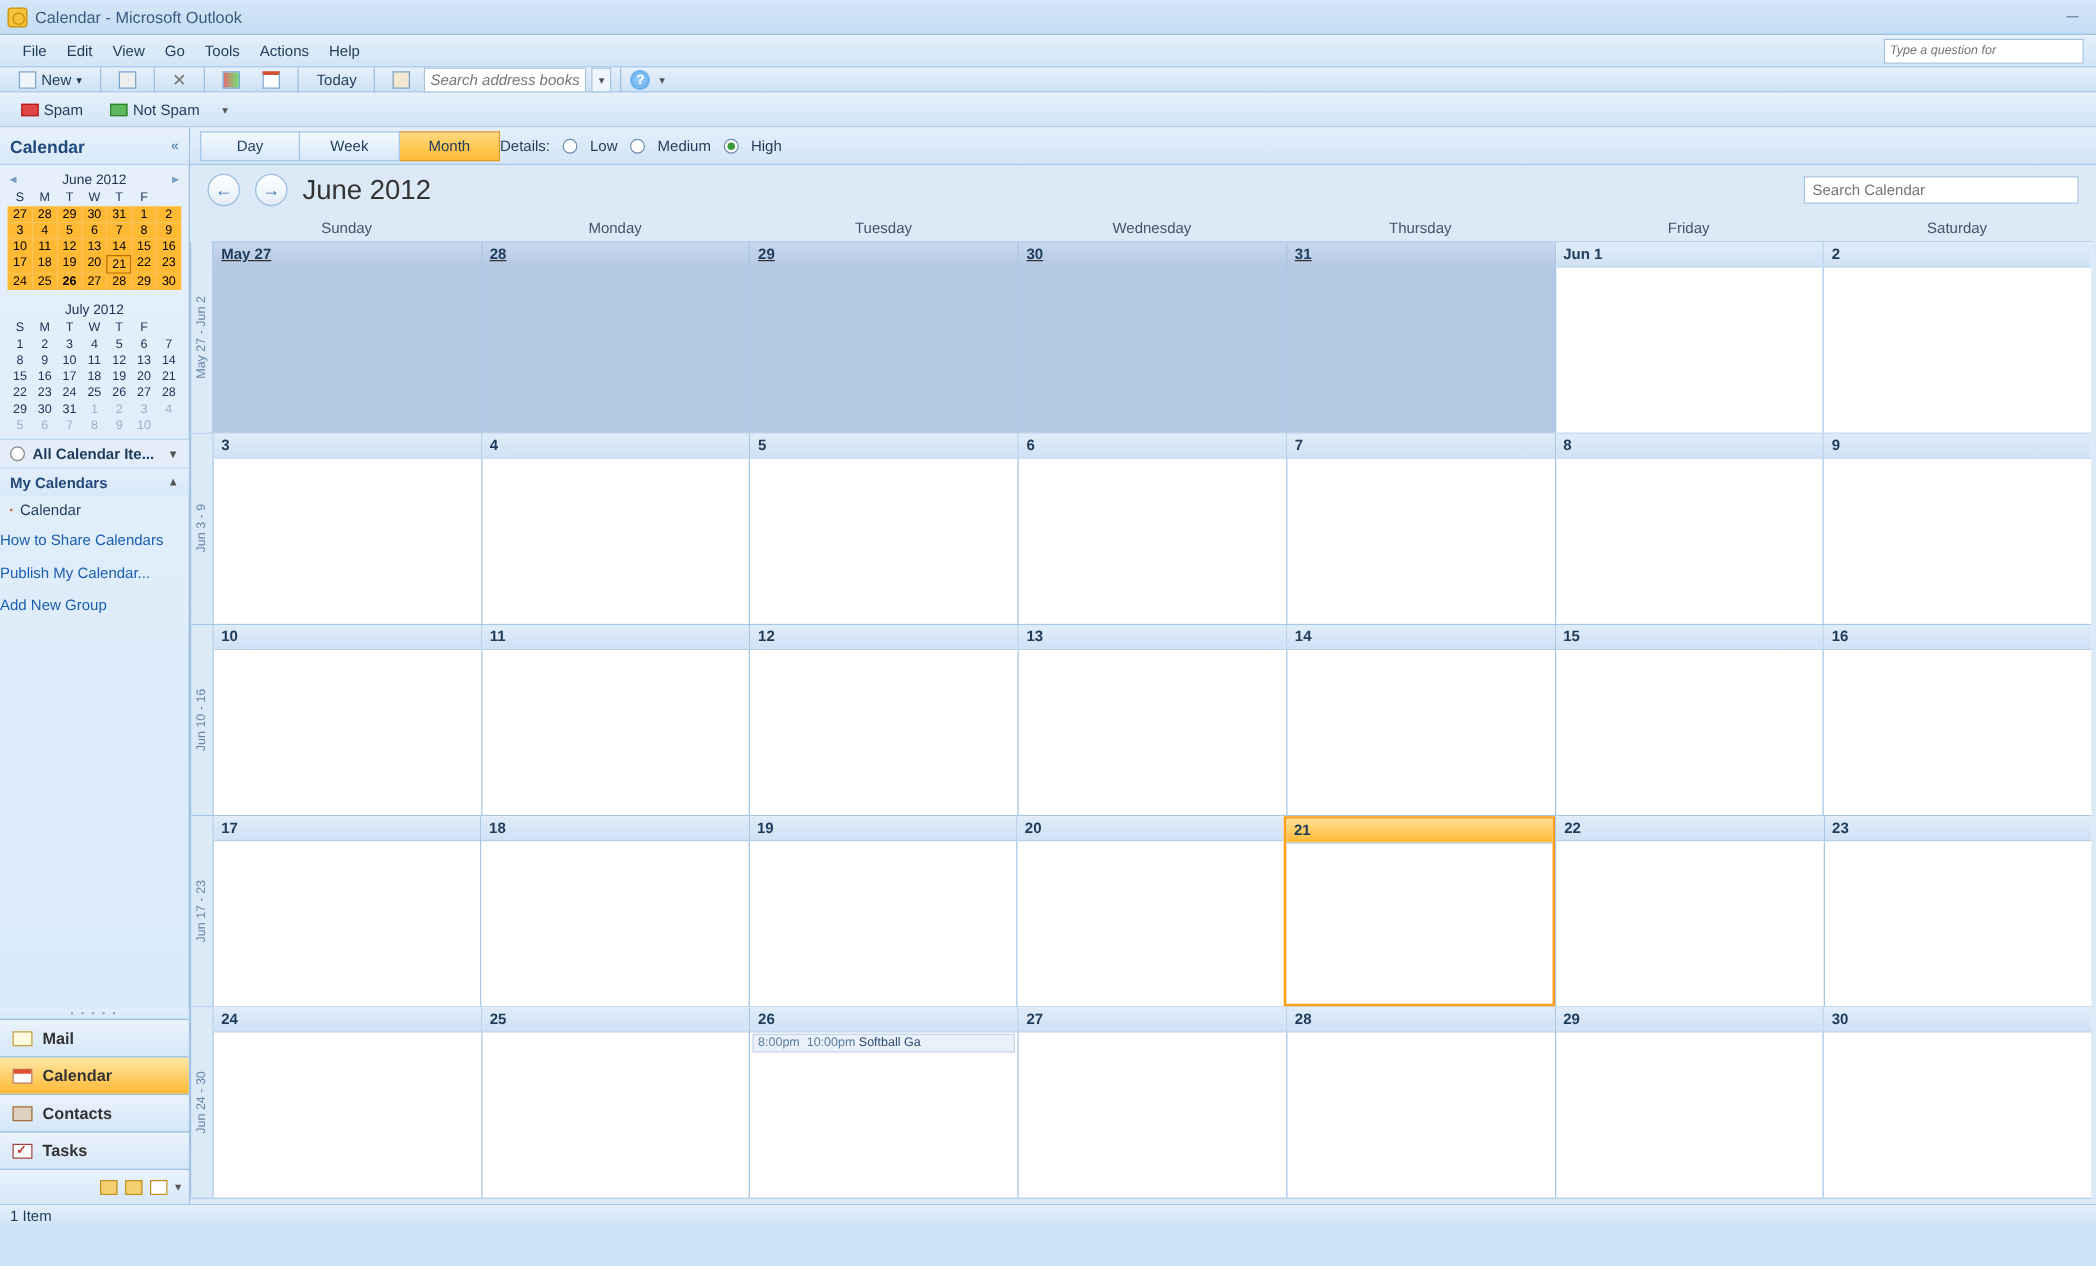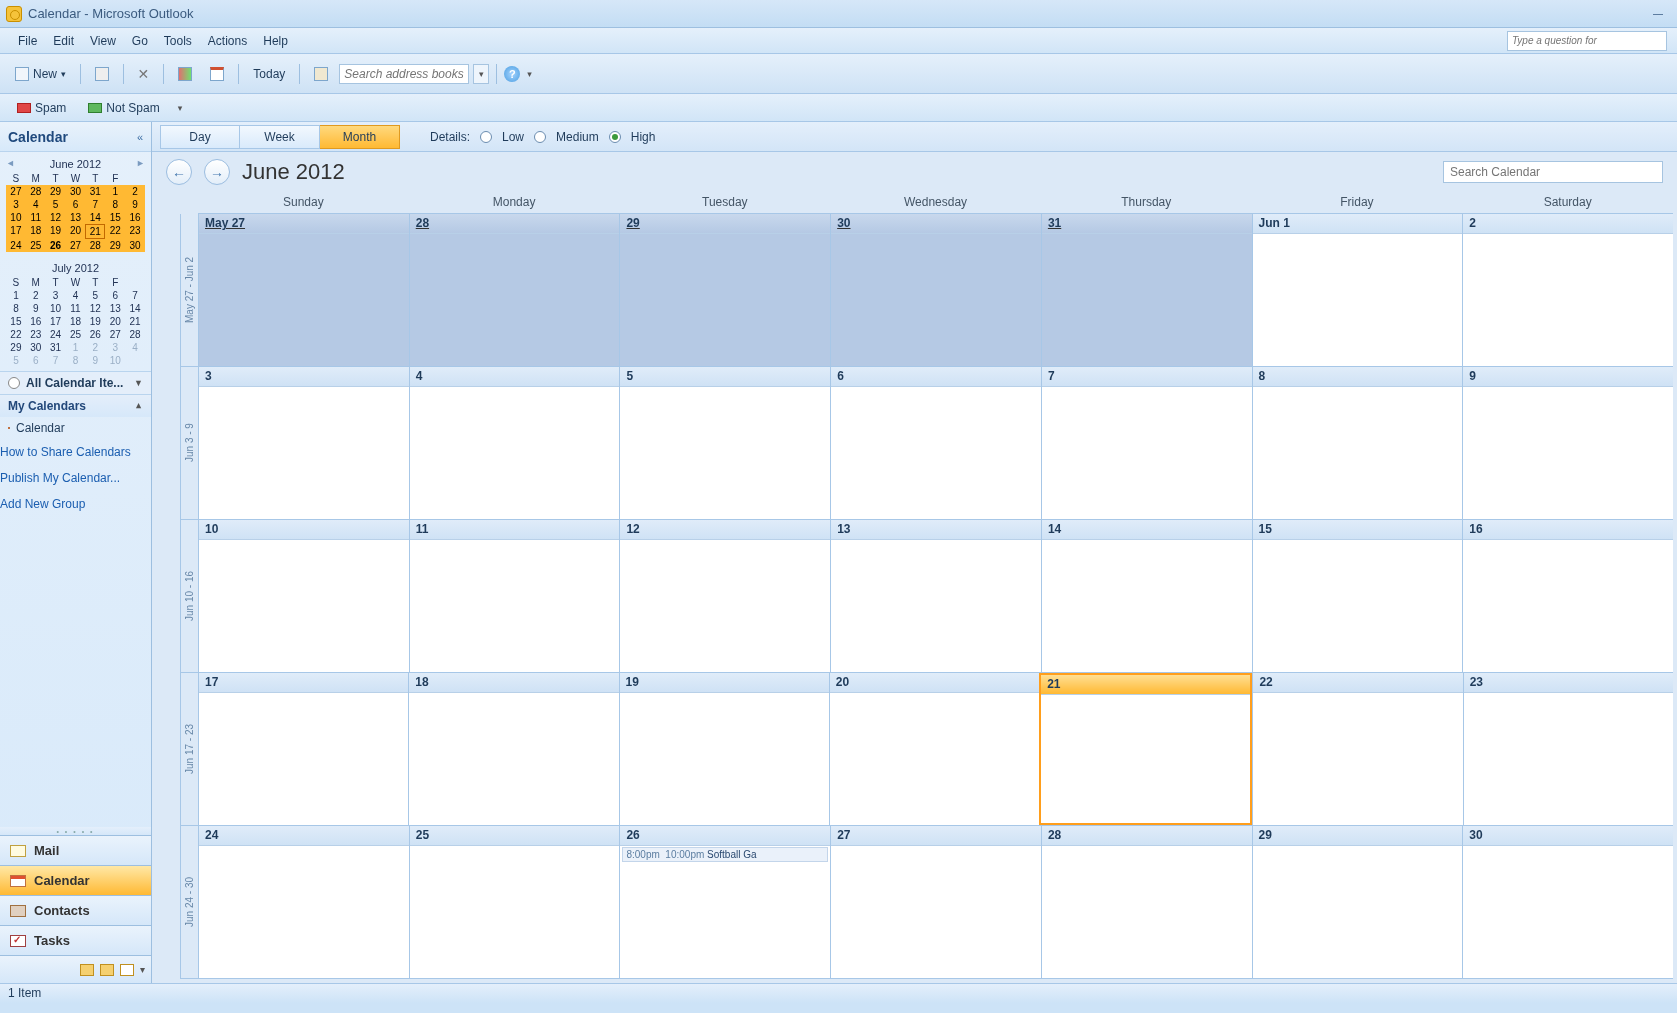--- a/index.html
+++ b/index.html
@@ -30,21 +30,21 @@
   background: linear-gradient(#e5f0fb, #d1e5f7);
   display: flex;
   align-items: center;
   padding: 0 10px;
   border-bottom: 1px solid #a7c7e7;
 }
 .menubar .menu-item { padding: 4px 8px; color: #1f3b5a; cursor: default;}
 .menubar .help-box { margin-left: auto; }
 .menubar input.help { width: 160px; height: 20px; border: 1px solid #a6c4e0; background:#fff; padding:0 4px; font-style:italic; color:#777; font-size:10px;}
 .toolbar {
-  height: 40px;
+  height: 20px;
   background: linear-gradient(#e5f0fb, #cee2f5);
   display: flex;
   align-items: center;
   padding: 0 8px;
   gap: 4px;
   border-bottom: 1px solid #a7c7e7;
 }
 .tbtn { display:flex;align-items:center;gap:4px;padding:2px 6px;border:1px solid transparent;border-radius:3px;color:#1f3b5a;}
 .tsep{width:1px;height:20px;background:#9dbfe0;margin:0 3px;}
 .tbtn .sq{width:14px;height:14px;background:#f0f5fb;border:1px solid #7da6cc;display:inline-block;}
@@ -85,28 +85,28 @@
 .nic.con{background:#e0d0c0;border:1px solid #a07040;}
 .nic.task{background:#fff;border:1px solid #a04040;position:relative;}
 .nic.task:before{content:'✓';position:absolute;color:#c03030;font-size:10px;left:2px;top:-2px;}
 .nav-icons{height:28px;border-top:1px solid #9dbfe0;background:linear-gradient(#eaf3fc,#d5e7f9);display:flex;align-items:center;justify-content:flex-end;padding:0 6px;gap:6px;}
 .nav-icons span{width:14px;height:12px;background:#f5d070;border:1px solid #c09020;display:inline-block;}
 .content{flex:1;display:flex;flex-direction:column;background:#dce9f7;}
 .viewbar{height:30px;display:flex;align-items:center;padding:0 8px;gap:0;border-bottom:1px solid #a7c7e7;background:linear-gradient(#e4effb,#d3e5f7);}
 .view-tab{width:80px;height:24px;display:flex;align-items:center;justify-content:center;border:1px solid #a7c7e7;background:linear-gradient(#f2f8fe,#d9eafb);color:#1f3b5a;}
 .view-tab.active{background:linear-gradient(#ffd97e,#ffb933);border-color:#e09a20;}
 .view-tab+.view-tab{border-left:none;}
-.details{margin-left:30px;display:flex;align-items:center;gap:10px;color:#1f3b5a;}
+.details{display:flex;align-items:center;gap:10px;color:#1f3b5a;}
 .radio{width:12px;height:12px;border:1px solid #6b8db0;border-radius:50%;display:inline-flex;align-items:center;justify-content:center;background:#fff;}
 .radio.sel:after{content:'';width:6px;height:6px;border-radius:50%;background:#3c9a3c;}
 .cal-head{height:40px;display:flex;align-items:center;padding:0 14px;gap:12px;background:#dce9f7;}
 .nav-arrow{width:26px;height:26px;border:1px solid #9bbde0;border-radius:50%;background:linear-gradient(#fff,#e3eef9);display:flex;align-items:center;justify-content:center;color:#4276ad;font-size:14px;}
 .cal-title{font-size:22px;color:#333;}
 .search-cal{margin-left:auto;width:220px;height:22px;border:1px solid #a6c4e0;background:#fff;padding:0 6px;font-size:12px;color:#888;}
-.cal-grid{flex:1;display:flex;flex-direction:column;background:#dce9f7;padding:0 4px 4px 0;margin-left:28px;}
+.cal-grid{flex:1;display:flex;flex-direction:column;background:#dce9f7;padding:0 4px 4px 0;}
 .day-header-row{display:flex;height:22px;}
 .dh{flex:1;text-align:center;color:#456;border-bottom:1px solid #a7c7e7;padding-top:3px;}
 .weeks{flex:1;display:flex;flex-direction:column;}
 .week-row{flex:1;display:flex;border-bottom:1px solid #a7c7e7;position:relative;}
 .wg{width:18px;background:#dce9f7;border-right:1px solid #a7c7e7;display:flex;align-items:center;justify-content:center;writing-mode:vertical-rl;transform:rotate(180deg);font-size:10px;color:#6787a8;}
 .day-cell{flex:1;border-left:1px solid #a7c7e7;background:#fff;display:flex;flex-direction:column;position:relative;}
 .dc-head{height:20px;background:linear-gradient(#e0ecf9,#cfe2f5);border-bottom:1px solid #b8d0e8;padding:2px 6px;font-weight:bold;color:#1f3b5a;font-size:12px;}
 .day-cell.prev{background:#b5c9e4;text-decoration:underline;}
 .day-cell.prev .dc-head{background:linear-gradient(#c8d8ed,#b5c9e4);}
 .day-cell.today{border:2px solid #ff9e1c;}

